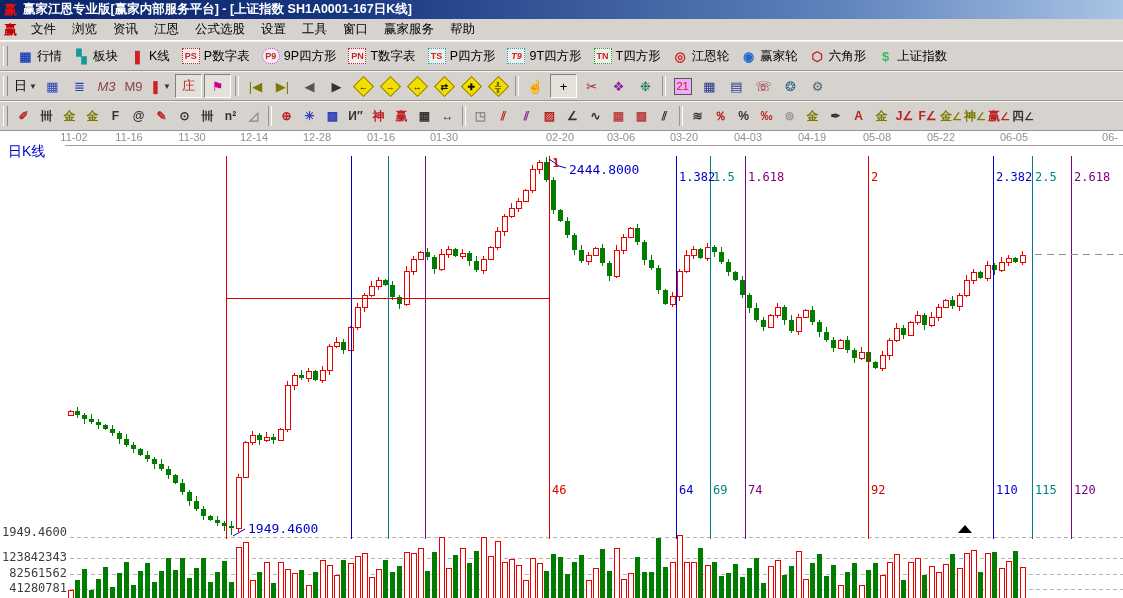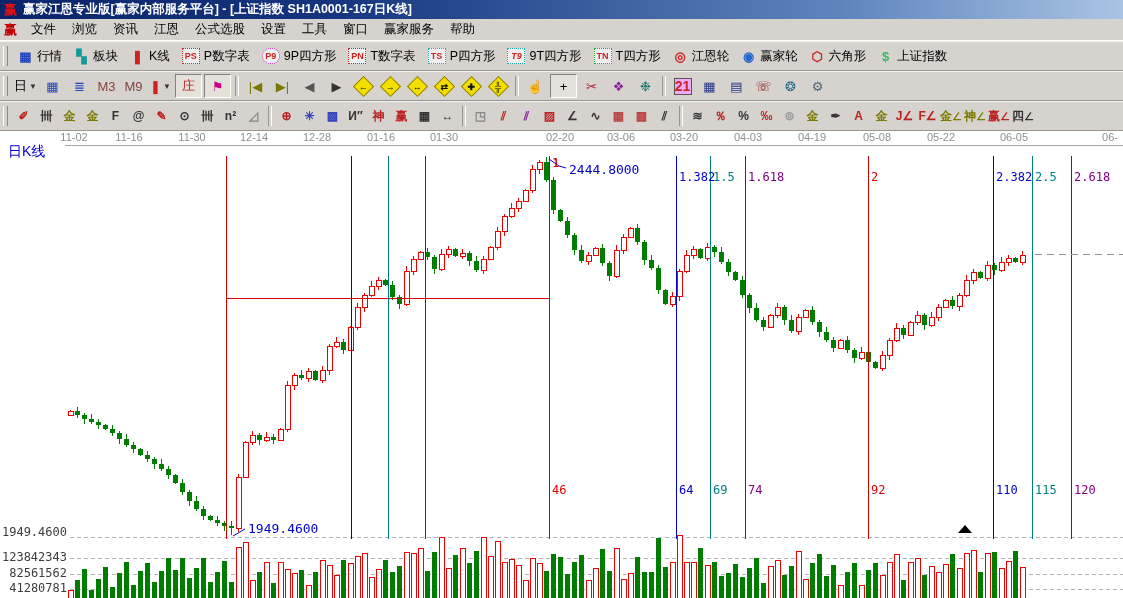--- a/index.html
+++ b/index.html
@@ -18,21 +18,21 @@
   .sep{width:2px;height:20px;border-left:1px solid #999590;border-right:1px solid #fff;margin:0 3px;}
   .tbtn{display:flex;align-items:center;gap:4px;padding:2px 6px;font-size:12.5px;color:#000;white-space:nowrap;}
   .tbtn .ic{font-size:13px;min-width:15px;text-align:center;font-weight:bold;}
   .badge{width:16px;height:14px;font-size:9px;font-weight:bold;display:flex;align-items:center;
     justify-content:center;border:1px dotted;background:#efefef;}
   .ibtn{min-width:23px;height:22px;display:flex;align-items:center;justify-content:center;
     font-size:13px;margin:0 1px;padding:0 1px;white-space:nowrap;}
   .ibtn.pressed{border:1px solid;border-color:#808080 #fff #fff #808080;background:#e4e1da;}
   .ibtn .drop{font-size:8px;color:#333;margin-left:2px;}
   .badge21{width:16px;height:15px;border:1px solid #555;background:#f0abfc;color:#c22;
-    font-size:14px;font-weight:bold;display:flex;align-items:center;justify-content:center;}
+    font-size:11px;font-weight:normal;display:flex;align-items:center;justify-content:center;}
   .diamond{width:13px;height:13px;transform:rotate(45deg);background:#f2df00;
     border:1px solid #8f7c00;display:flex;align-items:center;justify-content:center;}
   .diamond span{transform:rotate(-45deg);font-size:9px;color:#111;font-weight:bold;}
   .dtool{font-size:12px;margin:0 1px;min-width:21px;height:22px;display:flex;
     align-items:center;justify-content:center;font-weight:bold;white-space:nowrap;}
   .chart{position:relative;height:476px;background:#fff;}
   svg text{user-select:none;}
 </style>
 </head>
 <body>
@@ -121,21 +121,21 @@
       <span style="color: rgb(0, 0, 0);">日</span>
       <span class="drop">▼</span>
     </span>
     <span class="ibtn">
       <span style="color: rgb(34, 68, 187);">▦</span>
     </span>
     <span class="ibtn">
       <span style="color: rgb(34, 68, 187);">≣</span>
     </span>
     <span class="ibtn">
-      <span style="color: rgb(136, 68, 68);">M3</span>
+      <span style="color: rgb(136, 68, 68); font-style: italic;">M3</span>
     </span>
     <span class="ibtn">
       <span style="color: rgb(136, 68, 68); text-align: center;">M9</span>
     </span>
     <span class="ibtn">
       <span style="color: rgb(204, 34, 34);">❚</span>
       <span class="drop">▼</span>
     </span>
     <span class="ibtn pressed">
       <span style="color: rgb(187, 34, 34);">庄</span>

